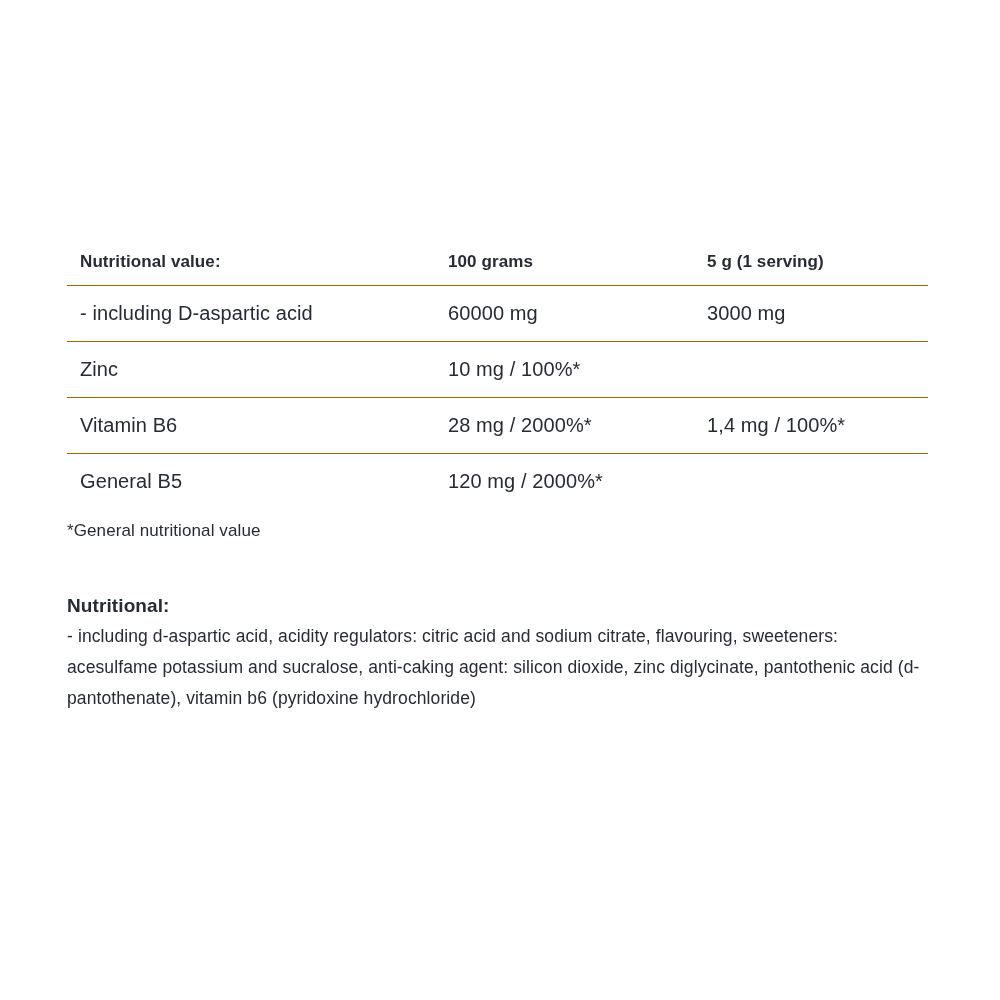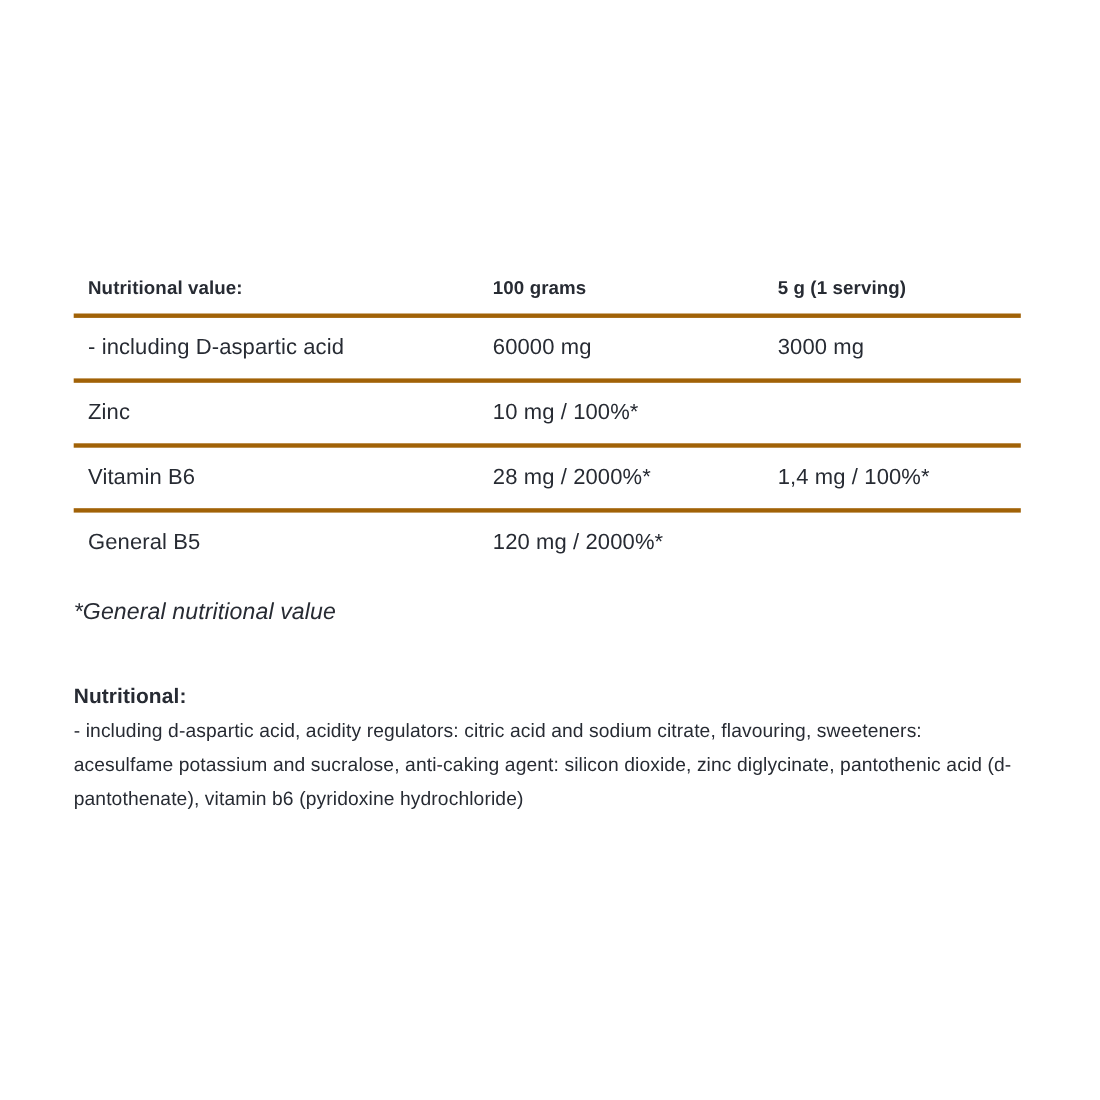--- a/index.html
+++ b/index.html
@@ -22,42 +22,41 @@
     width: 861px;
   }
   .nutrition-table {
     width: 100%;
   }
   .t-row {
     display: grid;
     grid-template-columns: 368px 259px 1fr;
     align-items: center;
     height: 55px;
-    border-bottom: 4px solid #a16207;
+    border-bottom: 1px solid #a16207;
   }
   .t-row.header-row {
     height: 47px;
     font-weight: bold;
   }
   .t-row.no-border {
     border-bottom: none;
   }
   .cell {
     padding-left: 13px;
     font-size: 20px;
     letter-spacing: 0.1px;
     white-space: nowrap;
   }
   .header-row .cell {
     font-size: 17px;
   }
   .footnote {
-    margin-top: 24px;
-    font-size: 21px;
-    font-style: italic;
+    margin-top: 12px;
+    font-size: 17px;
     letter-spacing: 0.1px;
   }
   .ingredients-heading {
     margin-top: 54px;
     font-size: 19px;
     font-weight: bold;
     letter-spacing: 0.1px;
   }
   .ingredients-text {
     margin-top: 4px;

